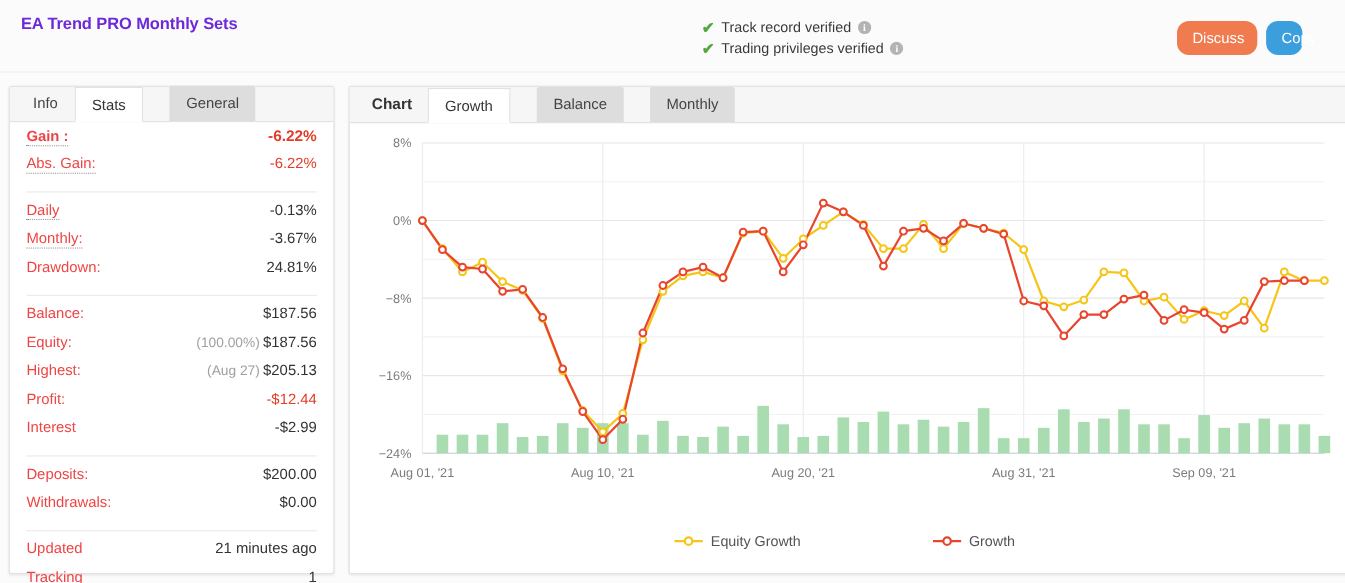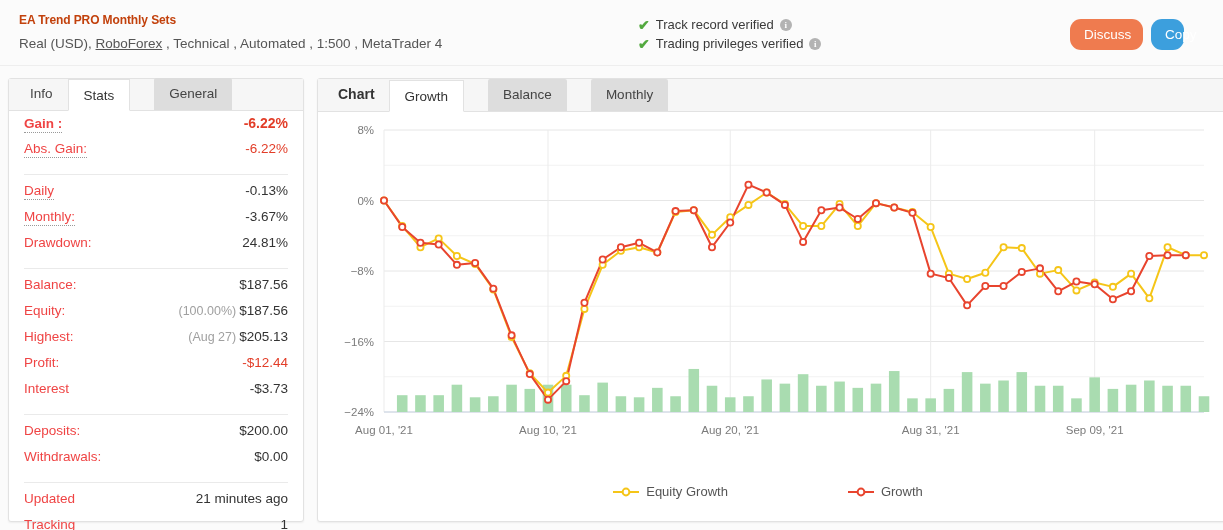--- a/index.html
+++ b/index.html
@@ -21,23 +21,23 @@
     position: absolute;
     left: 0; top: 0;
     width: 1223px; height: 66px;
     background: #fbfbfb;
     border-bottom: 1px solid #eeeeee;
     box-sizing: border-box;
   }
   .hdr-title {
     position: absolute;
     left: 19px; top: 13px;
-    font-size: 12px;
+    font-size: 15px;
     font-weight: bold;
-    color: #c2410c;
+    color: #6d28d9;
     letter-spacing: -0.1px;
   }
   .hdr-sub {
     position: absolute;
     left: 19px; top: 36px;
     font-size: 13.5px;
     color: #555555;
   }
   .hdr-sub .brokerlink {
     color: #555555;
@@ -206,23 +206,20 @@
   svg { display: block; }
   text { font-family: "Liberation Sans", sans-serif; }
 </style>
 </head>
 <body>
 
 <div id="root">
 
   <div class="header">
     <div class="hdr-title">EA Trend PRO Monthly Sets</div>
-    <div class="hdr-sub">
-      <span>Real (USD), </span><a class="brokerlink">RoboForex</a><span> , Technical , Automated , 1:500 , MetaTrader 4</span>
-    </div>
 
     <div class="verif-block">
       <div class="verif-row">
         <span class="chk">✔</span>
         <span>Track record verified</span>
         <span class="info-dot">i</span>
       </div>
       <div class="verif-row">
         <span class="chk">✔</span>
         <span>Trading privileges verified</span>
@@ -274,21 +271,21 @@
         <div class="srow">
           <span class="lbl">Highest:</span>
           <span><span class="muted">(Aug 27)</span><span class="val">$205.13</span></span>
         </div>
         <div class="srow">
           <span class="lbl">Profit:</span>
           <span><span class="val neg">-$12.44</span></span>
         </div>
         <div class="srow">
           <span class="lbl">Interest</span>
-          <span><span class="val">-$3.73</span></span>
+          <span><span class="val">-$2.99</span></span>
         </div>
         <div class="divider"></div>
         <div class="srow">
           <span class="lbl">Deposits:</span>
           <span><span class="val">$200.00</span></span>
         </div>
         <div class="srow">
           <span class="lbl">Withdrawals:</span>
           <span><span class="val">$0.00</span></span>
         </div>

